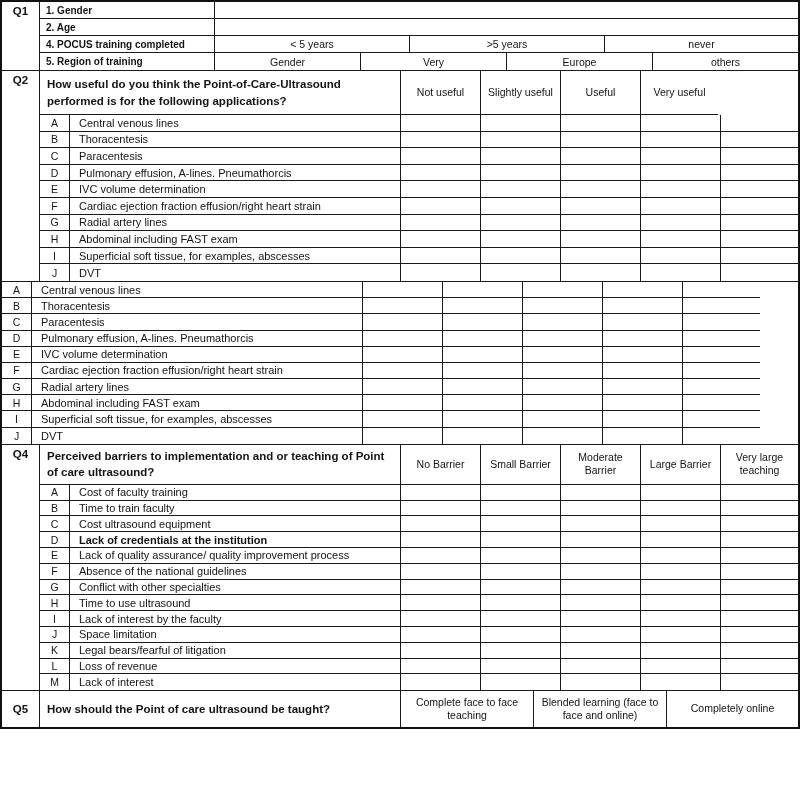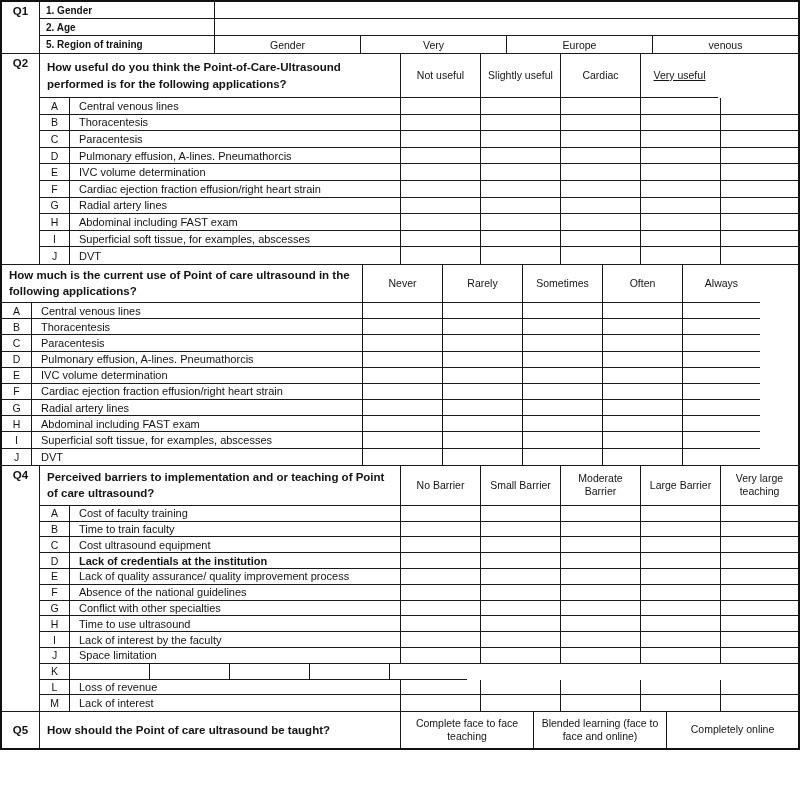--- a/index.html
+++ b/index.html
@@ -35,37 +35,43 @@
       <div class="rows">
         <div class="row" style="height: 17px;">
           <div class="cell label" style="width: 175px;">1. Gender</div>
           <div class="cell blank" style="width: 583px;"></div>
         </div>
         <div class="row" style="height: 17px; justify-content: space-between;">
           <div class="cell label" style="width: 175px;">2. Age</div>
           <div class="cell blank" style="width: 583px;"></div>
         </div>
         <div class="row" style="height: 17px;">
+          <div class="cell label" style="width: 175px;">4. POCUS training completed</div>
+          <div class="cell opt" style="width: 195px;">&lt; 5 years</div>
+          <div class="cell opt" style="width: 195px;">&gt;5 years</div>
+          <div class="cell opt" style="width: 193px;">never</div>
+        </div>
+        <div class="row" style="height: 17px;">
           <div class="cell label" style="width: 175px;">5. Region of training</div>
           <div class="cell opt" style="width: 146px;">Gender</div>
           <div class="cell opt" style="width: 146px;">Very</div>
           <div class="cell opt" style="width: 146px;">Europe</div>
-          <div class="cell opt" style="width: 145px;">venous</div>
+          <div class="cell opt" style="width: 145px;">others</div>
         </div>
       </div>
     </div>
     <div class="sec">
       <div class="qnum">Q2</div>
       <div class="rows">
         <div class="row" style="height: 44px;">
           <div class="cell question" style="width: 361px;">How useful do you think the Point-of-Care-Ultrasound performed is for the following applications?</div>
           <div class="cell scale-head" style="width: 80px; text-align: right;">Not useful</div>
           <div class="cell scale-head" style="width: 80px;">Slightly useful</div>
-          <div class="cell scale-head" style="width: 80px;">Cardiac</div>
-          <div class="cell scale-head" style="width: 77px; text-decoration: underline;">Very useful</div>
+          <div class="cell scale-head" style="width: 80px;">Useful</div>
+          <div class="cell scale-head" style="width: 77px;">Very useful</div>
         </div>
         <div class="row" style="height: 16.6px;">
           <div class="cell letter" style="width: 30px;">A</div>
           <div class="cell desc" style="width: 331px;">Central venous lines</div>
           <div class="cell blank" style="width: 80px;"></div>
           <div class="cell blank" style="width: 80px;"></div>
           <div class="cell blank" style="width: 80px;"></div>
           <div class="cell blank" style="width: 80px;"></div>
           <div class="cell blank" style="width: 77px;"></div>
         </div>
@@ -147,28 +153,20 @@
           <div class="cell blank" style="width: 80px;"></div>
           <div class="cell blank" style="width: 80px;"></div>
           <div class="cell blank" style="width: 80px;"></div>
           <div class="cell blank" style="width: 80px;"></div>
           <div class="cell blank" style="width: 77px;"></div>
         </div>
       </div>
     </div>
     <div class="sec">
       <div class="rows">
-        <div class="row" style="height: 38px;">
-          <div class="cell question" style="width: 361px;">How much is the current use of Point of care ultrasound in the following applications?</div>
-          <div class="cell scale-head" style="width: 80px;">Never</div>
-          <div class="cell scale-head" style="width: 80px;">Rarely</div>
-          <div class="cell scale-head" style="width: 80px;">Sometimes</div>
-          <div class="cell scale-head" style="width: 80px;">Often</div>
-          <div class="cell scale-head" style="width: 77px;">Always</div>
-        </div>
         <div class="row" style="height: 16.2px;">
           <div class="cell letter" style="width: 30px;">A</div>
           <div class="cell desc" style="width: 331px;">Central venous lines</div>
           <div class="cell blank" style="width: 80px;"></div>
           <div class="cell blank" style="width: 80px;"></div>
           <div class="cell blank" style="width: 80px;"></div>
           <div class="cell blank" style="width: 80px;"></div>
           <div class="cell blank" style="width: 77px;"></div>
         </div>
         <div class="row" style="height: 16.2px;">
@@ -350,20 +348,21 @@
           <div class="cell letter" style="width: 30px;">J</div>
           <div class="cell desc" style="width: 331px;">Space limitation</div>
           <div class="cell blank" style="width: 80px;"></div>
           <div class="cell blank" style="width: 80px;"></div>
           <div class="cell blank" style="width: 80px;"></div>
           <div class="cell blank" style="width: 80px;"></div>
           <div class="cell blank" style="width: 77px;"></div>
         </div>
         <div class="row" style="height: 15.8px;">
           <div class="cell letter" style="width: 30px;">K</div>
+          <div class="cell desc" style="width: 331px;">Legal bears/fearful of litigation</div>
           <div class="cell blank" style="width: 80px;"></div>
           <div class="cell blank" style="width: 80px;"></div>
           <div class="cell blank" style="width: 80px;"></div>
           <div class="cell blank" style="width: 80px;"></div>
           <div class="cell blank" style="width: 77px;"></div>
         </div>
         <div class="row" style="height: 15.8px;">
           <div class="cell letter" style="width: 30px;">L</div>
           <div class="cell desc" style="width: 331px;">Loss of revenue</div>
           <div class="cell blank" style="width: 80px;"></div>

